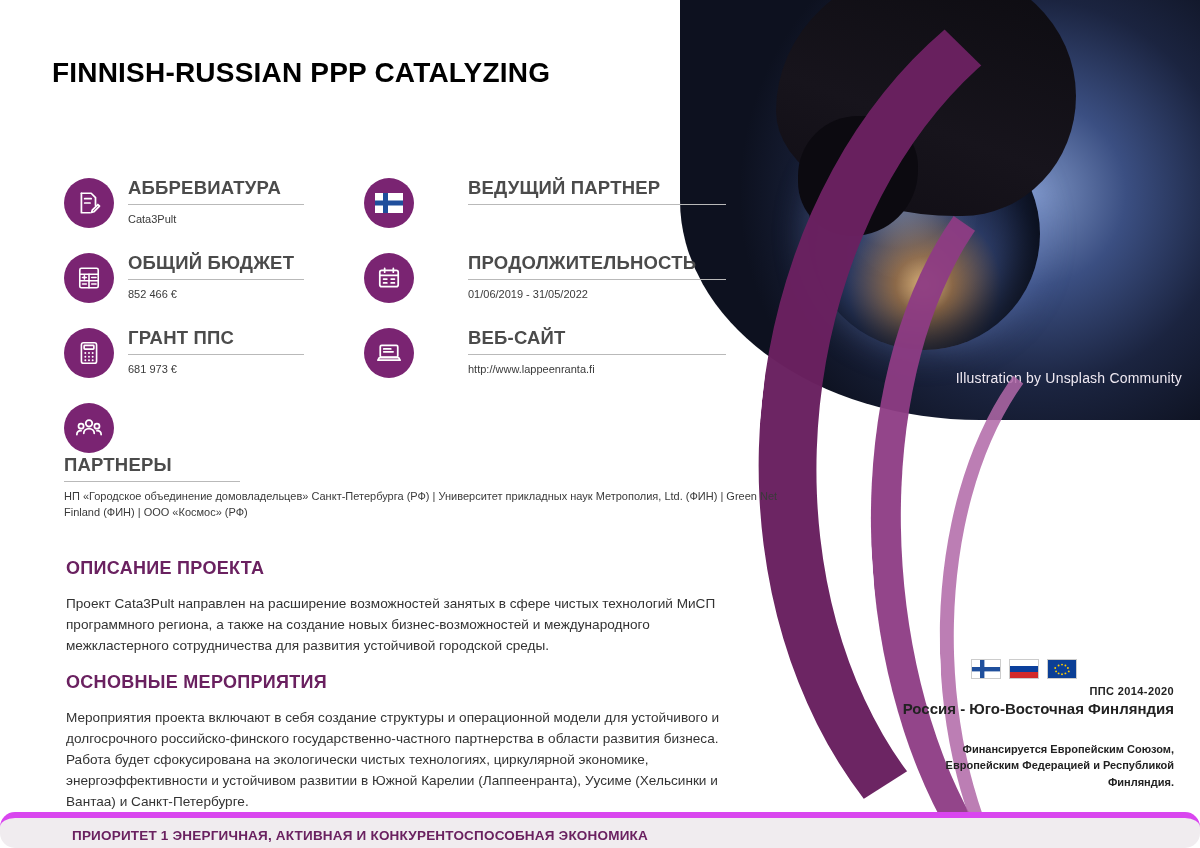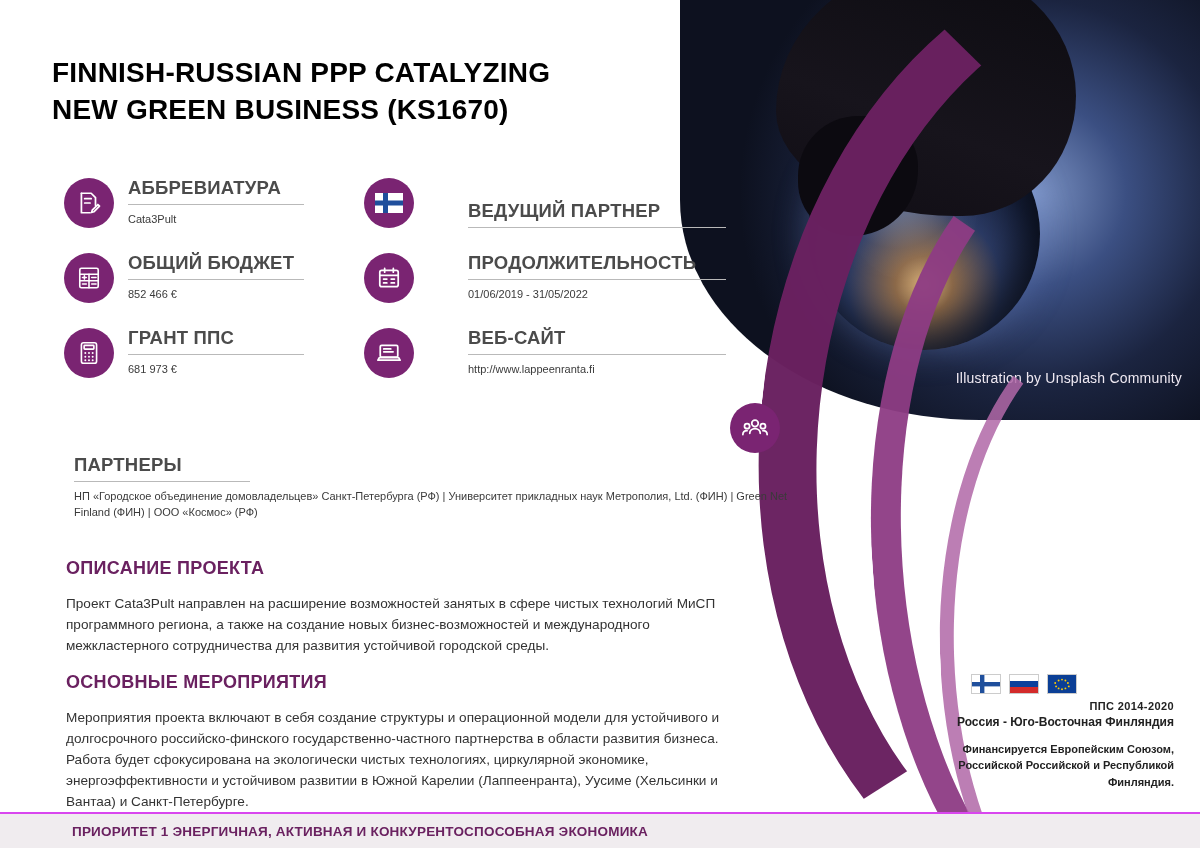--- a/index.html
+++ b/index.html
@@ -105,21 +105,22 @@
     transform: rotate(-2deg);
     opacity: 0.85;
   }
 
   
   .bottom-bar {
     position: absolute;
     left: 0; bottom: 0;
     width: 1200px; height: 36px;
     background: #f0ecef;
-    border-top: 2px solid #d946ef;
+    border-top: 6px solid #d946ef;
+    border-radius: 15px;
   }
   .bottom-bar .label {
     position: absolute;
     left: 72px; top: 10px;
     color: #6a2160;
     font-size: 13.5px;
     font-weight: bold;
     letter-spacing: 0.2px;
   }
 
@@ -135,21 +136,21 @@
     letter-spacing: 0.2px;
   }
 
   
   .info-grid {
     position: absolute;
     left: 64px; top: 176px;
     width: 740px;
   }
   .info-row { display: flex; margin-bottom: 23px; }
-  .info-item { display: flex; align-items: flex-end; }
+  .info-item { display: flex; align-items: flex-start; }
   .col-a { width: 300px; }
   .col-b { width: 420px; gap: 40px; }
   .full { width: 730px; flex-direction: column; }
 
   .badge {
     flex: 0 0 auto;
     width: 50px; height: 50px;
     border-radius: 50%;
     background: #7a2472;
     color: #ffffff;
@@ -217,42 +218,41 @@
   }
   .flags-row {
     display: flex;
     justify-content: center;
     align-items: center;
     gap: 8px;
     margin-bottom: 6px;
   }
   .mini-flag { width: 30px; height: 20px; border: 1px solid #cccccc; position: relative; overflow: hidden; background: #fff; }
   .prog-code { font-size: 11px; font-weight: bold; letter-spacing: 0.4px; margin-bottom: 3px; }
-  .prog-name { font-size: 12px; font-weight: bold; margin-bottom: 12px; }
+  .prog-name { font-size: 15px; font-weight: bold; margin-bottom: 24px; }
   .prog-funded { font-size: 11px; line-height: 1.5; font-weight: bold; }
 </style>
 </head>
 <body>
 
 <div id="page">
 
   <div class="right-art">
     <div class="photo">
       <div class="sphere"></div>
       <div class="hand"></div>
       <div class="photo-credit">Illustration by Unsplash Community</div>
     </div>
     <div class="swoosh"></div>
     <div class="swoosh2"></div>
     <div class="swoosh3"></div>
   </div>
 
   <div class="title">
     <div>FINNISH-RUSSIAN PPP CATALYZING</div>
-    <div>NEW GREEN BUSINESS (KS1670)</div>
   </div>
 
   <div class="info-grid">
 
     <div class="info-row">
       <div class="info-item col-a">
         <div class="badge">
           <svg width="26" height="26" viewBox="0 0 24 24" fill="none" stroke="#ffffff" stroke-width="1.6" stroke-linecap="round" stroke-linejoin="round">
             <path d="M5 3h9l4 4v7"></path>
               <path d="M5 3v18h8"></path>
@@ -414,21 +414,21 @@
             <circle cx="7.2" cy="8" r="0.95"></circle>
             <circle cx="10.6" cy="5.5" r="0.95"></circle>
           </g>
         </svg>
       </div>
     </div>
     <div class="prog-code">ППС 2014-2020</div>
     <div class="prog-name">Россия - Юго-Восточная Финляндия</div>
     <div class="prog-funded">
       <div>Финансируется Европейским Союзом,</div>
-      <div>Российской Российской и Республикой</div>
+      <div>Европейским Федерацией и Республикой</div>
       <div>Финляндия.</div>
     </div>
   </div>
 
   <div class="bottom-bar">
     <div class="label">ПРИОРИТЕТ 1 ЭНЕРГИЧНАЯ, АКТИВНАЯ И КОНКУРЕНТОСПОСОБНАЯ ЭКОНОМИКА</div>
   </div>
 
 </div>
 

